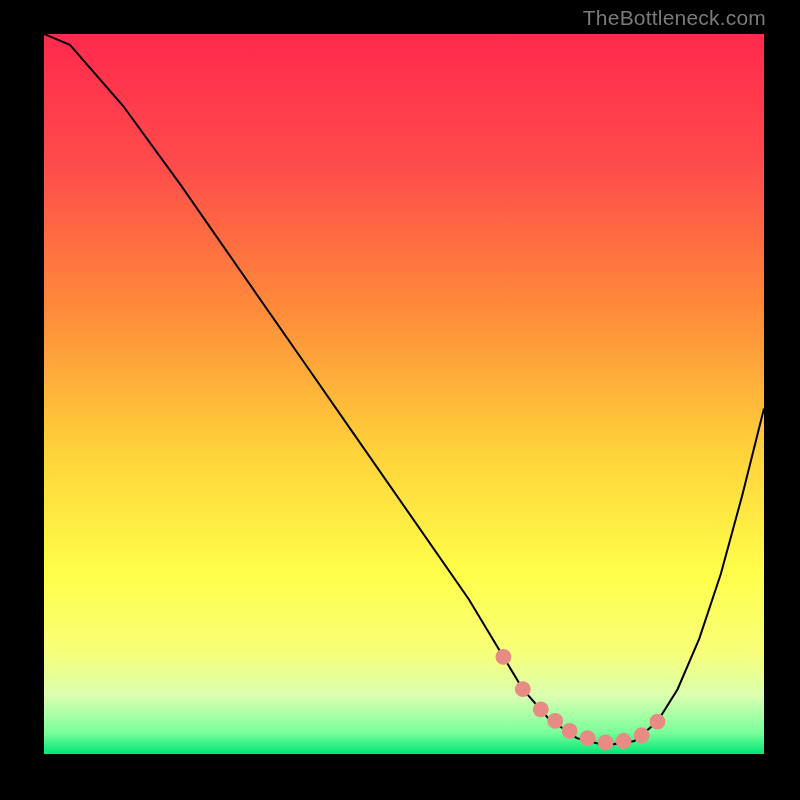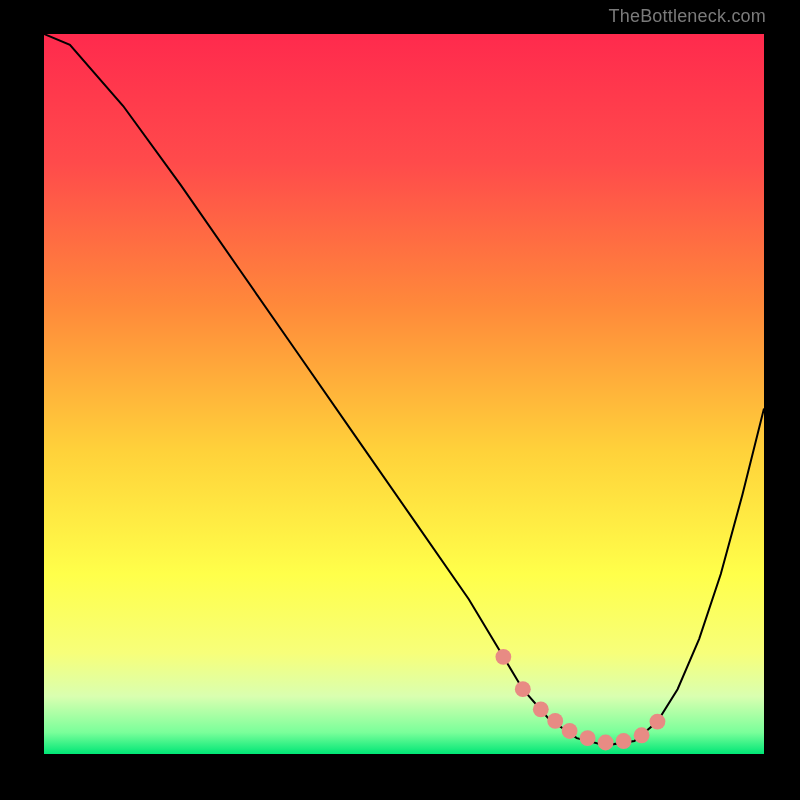--- a/index.html
+++ b/index.html
@@ -24,21 +24,21 @@
     left: 0;
     top: 0;
     width: 720px;
     height: 720px;
   }
   .watermark {
     position: absolute;
     top: 6px;
     right: 34px;
     color: #7a7a7a;
-    font-size: 18px;
+    font-size: 21px;
     font-weight: 500;
     letter-spacing: 0.2px;
   }
   svg { display: block; }
 </style>
 </head>
 <body>
 
 <div class="watermark">TheBottleneck.com</div>
 

